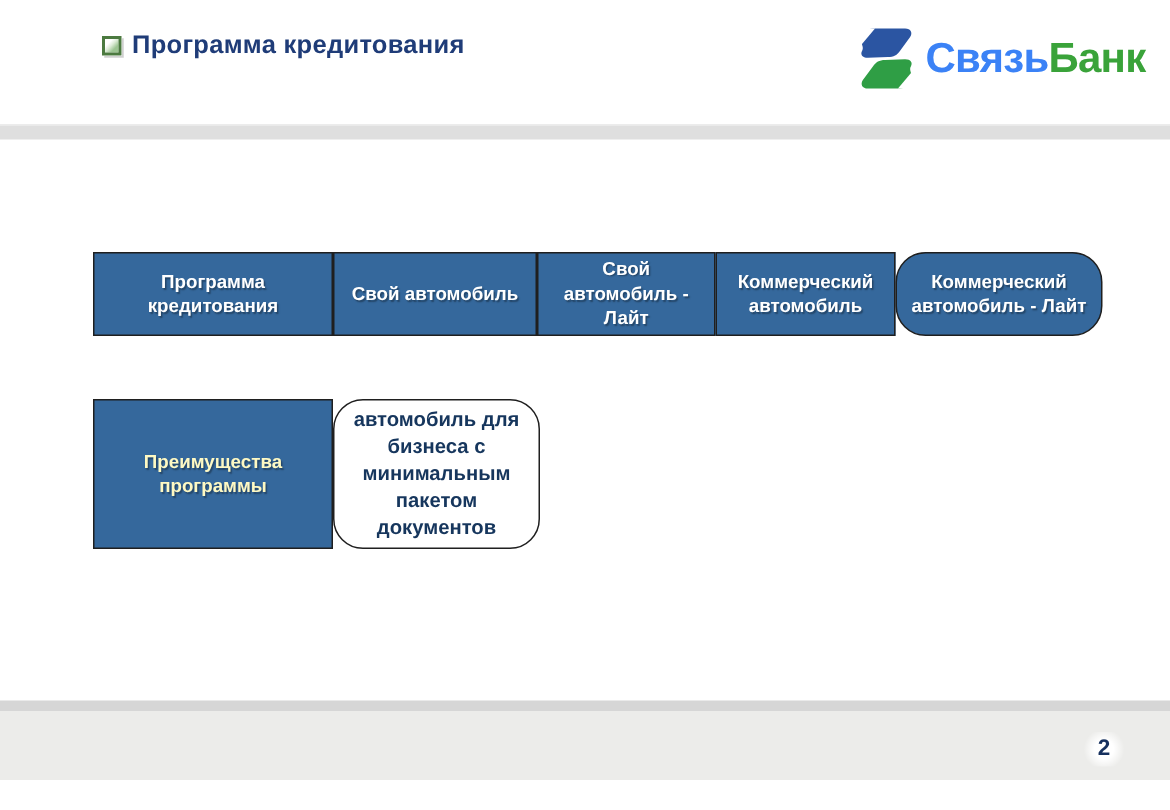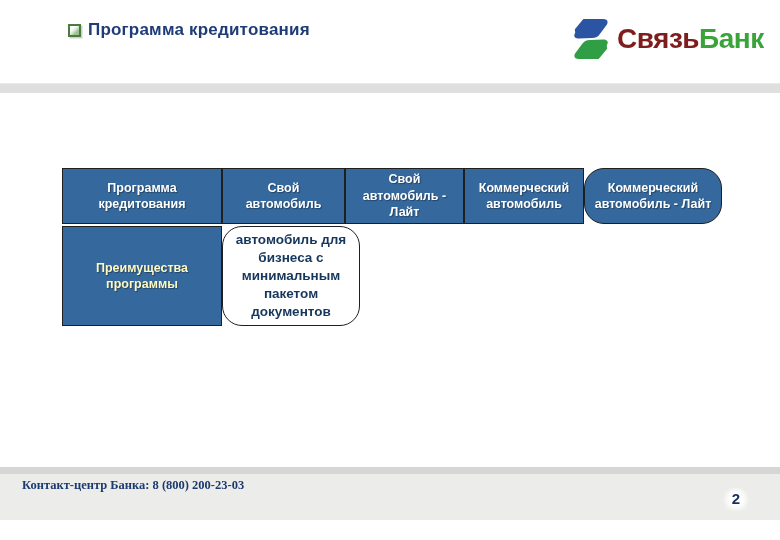--- a/index.html
+++ b/index.html
@@ -24,43 +24,43 @@
     box-shadow:1.5px 1.5px 0 rgba(170,170,170,.55);
     display:inline-block;
   }
   .slide-title {
     color:#1F3C78; font-size:17px; font-weight:bold; letter-spacing:.2px;
   }
 
   .logo { position:absolute; left:570px; top:16px; display:flex; align-items:center; }
   .logo-mark { width:42px; height:46px; margin-right:5px; }
   .logo-text { font-size:28px; font-weight:bold; letter-spacing:-0.5px; line-height:46px; }
-  .logo-word1 { color:#7f1d1d; }
+  .logo-word1 { color:#3b82f6; }
   .logo-word2 { color:#3AA33A;margin-top:12px; }
 
   .header-divider {
     position:absolute; left:0; top:83px; width:780px; height:10px;
     background:#DFDFDF; border-top:1px solid #EAEAEA;
   }
 
   
   .credit-table { position:absolute; left:62px; top:168px; width:688px; }
   .t-row { display:flex; }
   .t-row + .t-row { margin-top:2px; }
   .t-cell {
     border:1.5px solid #1F1F1F;
     display:flex; align-items:center; justify-content:center;
     text-align:center; padding:4px 6px;
     font-weight:bold; line-height:1.32;
   }
-  .c0 { width:160px; } .c1 { width:123px; } .c2 { width:119px; }
+  .c0 { width:160px; } .c1 { width:136px; } .c2 { width:119px; }
   .c3 { width:120px; } .c4 { width:138px;border-radius:20px; }
   .hdr .t-cell { height:56px; background:#35689C; color:#ffffff;
     font-size:12.5px; text-shadow:1px 1px 1px rgba(0,0,0,.35); }
-  .bdy .t-cell { min-height:100px; font-size:13.5px; }
+  .bdy .t-cell { min-height:100px; font-size:13.5px;margin-top:40px; }
   .bdy .label-cell { background:#35689C; color:#fef9c3; font-size:12.5px;
     text-shadow:1px 1px 1px rgba(0,0,0,.35); }
   .bdy .val-cell { background:#ffffff; color:#16365D; }
 
   
   .footer-line {
     position:absolute; left:0; top:467px; width:780px; height:7px;
     background:#D6D6D6;
   }
   .footer-band {
@@ -112,17 +112,16 @@
     </div>
     <div class="t-row bdy">
       <div class="t-cell c0 label-cell">Преимущества программы</div>
       <div class="t-cell c4 val-cell">автомобиль для бизнеса с минимальным пакетом документов</div>
     </div>
   </div>
 
   <div class="footer-line"></div>
   <div class="footer-band"></div>
   <div class="footer-text">
-    <div>Контакт-центр Банка: 8 (800) 200-23-03</div>
   </div>
   <div class="page-number">2</div>
 
 </div>
 
 </body></html>

